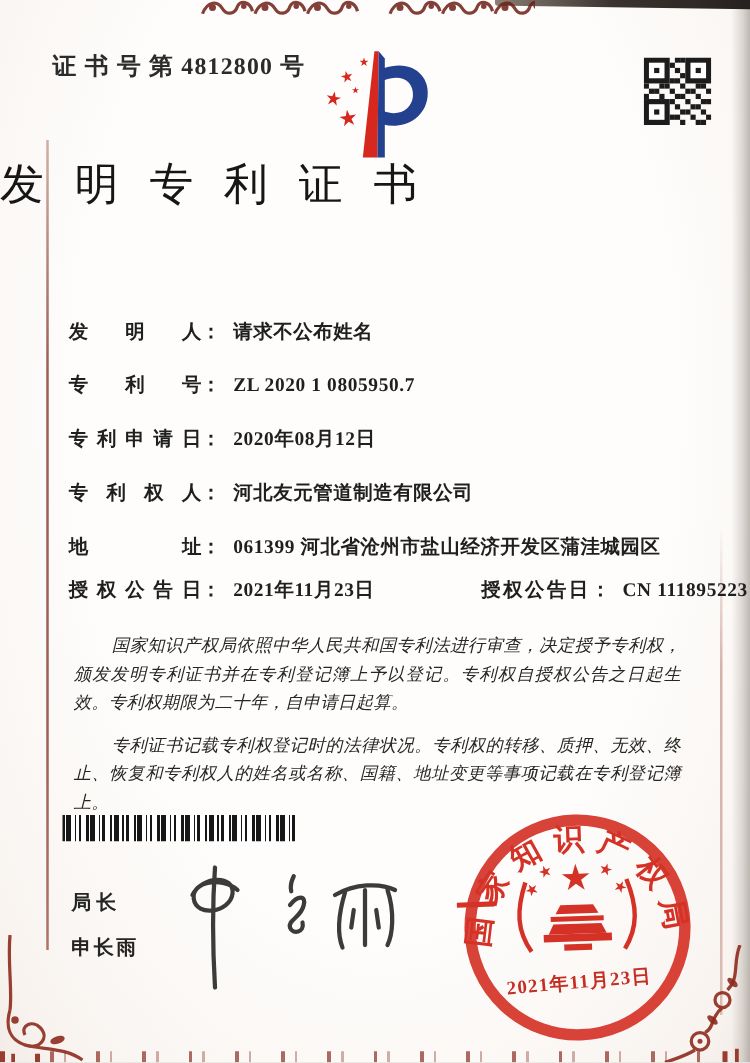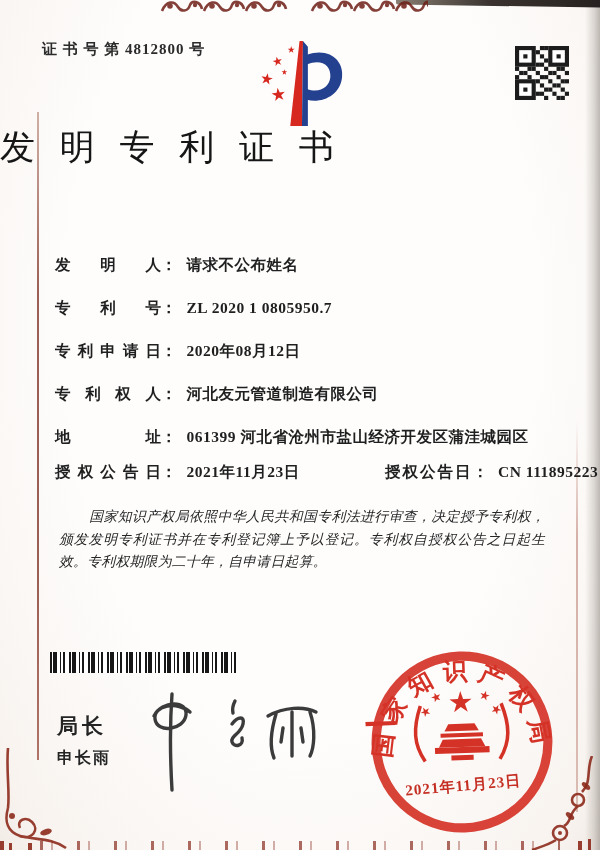--- a/index.html
+++ b/index.html
@@ -15,41 +15,41 @@
   .strip-topright{position:absolute;left:396px;top:-3px;width:208px;height:9px;border-radius:2px;
     background:linear-gradient(90deg,#8a7f74,#3a332f 45%,#262120);transform:rotate(.8deg);}
   .line-left{position:absolute;left:37px;top:112px;width:2px;height:648px;opacity:.75;
     background:linear-gradient(#c1978a,#7b2b1e 28%,#7b2b1e 72%,#96483a);}
   .line-right-faint{position:absolute;left:576px;top:420px;width:2px;height:392px;
     background:linear-gradient(rgba(150,60,40,0),rgba(150,60,40,.38) 30%,rgba(150,60,40,.3));}
   .bottom-band{position:absolute;left:40px;top:841px;height:9px;width:520px;opacity:.8;filter:blur(.4px);
     background:repeating-linear-gradient(90deg, rgba(134,38,24,.85) 0 3px, transparent 3px 11px,
       rgba(134,38,24,.45) 11px 13px, transparent 13px 37px);}
   
-  .cert-no{position:absolute;left:42px;top:40px;font-size:15px;letter-spacing:1px;color:#2b2b2b;font-weight:600;}
+  .cert-no{position:absolute;left:42px;top:40px;font-size:19px;letter-spacing:1px;color:#2b2b2b;font-weight:600;}
   .logo{position:absolute;left:252px;top:40px;}
   .qr{position:absolute;left:515px;top:46px;}
   .title{position:absolute;left:0;top:124px;width:100%;text-align:left;
     font-size:35px;font-weight:normal;color:#161616;letter-spacing:8px;}
   
   .row{position:absolute;left:55px;width:520px;font-size:15.5px;color:#1f1f1f;white-space:nowrap;}
   .flabel{display:inline-block;width:106px;text-align:justify;text-align-last:justify;font-weight:bold;vertical-align:bottom;}
   .colon{font-weight:bold;margin-right:10px;}
   .fvalue{font-weight:600;letter-spacing:.5px;}
   .grant-no{position:absolute;left:330px;top:0;}
   .grant-no .glabel{font-weight:bold;letter-spacing:2px;}
   
   .body-text{position:absolute;left:47px;top:494px;width:510px;font-size:13.8px;line-height:22.5px;
     color:#262626;font-style:italic;letter-spacing:.3px;text-align:justify;}
   .body-text p{margin:12px;text-indent:2.2em;}
   
   .barcode{position:absolute;left:50px;top:652px;width:186px;height:21px;
     background:repeating-linear-gradient(90deg,#171717 0 2px,#fff 2px 3px,#171717 3px 7px,#fff 7px 10px,
       #171717 10px 11px,#fff 11px 13px,#171717 13px 15px,#fff 15px 19px);}
-  .signer-title{position:absolute;left:57px;top:712px;font-size:21px;font-weight:bold;letter-spacing:4px;color:#242424;}
+  .signer-title{position:absolute;left:57px;top:712px;font-size:16px;font-weight:bold;letter-spacing:4px;color:#242424;}
   .signer-name{position:absolute;left:57px;top:748px;font-size:16px;font-weight:bold;letter-spacing:2px;color:#242424;}
   .signature{position:absolute;left:132px;top:688px;}
   .seal{position:absolute;left:366px;top:646px;transform:rotate(-2deg);opacity:.95;}
   .footer{position:absolute;left:0;top:810px;width:100%;text-align:center;font-size:12.5px;
     letter-spacing:2px;color:#2c2c2c;}
   .orn-top{position:absolute;left:160px;top:0;}
   .orn-bl{position:absolute;left:-2px;top:748px;}
   .orn-br{position:absolute;left:528px;top:756px;}
 </style>
 </head>
@@ -173,20 +173,21 @@
   </div>
   <div class="row" style="top:462px">
     <span class="flabel">授权公告日</span><span class="colon">：</span><span class="fvalue">2021年11月23日</span>
     <span class="grant-no">
       <span class="glabel">授权公告日</span><span class="colon">：</span><span class="fvalue">CN 111895223 B</span>
     </span>
   </div>
 
   <div class="body-text">
     <p>国家知识产权局依照中华人民共和国专利法进行审查，决定授予专利权，颁发发明专利证书并在专利登记簿上予以登记。专利权自授权公告之日起生效。专利权期限为二十年，自申请日起算。</p>
+    <p>专利证书记载专利权登记时的法律状况。专利权的转移、质押、无效、终止、恢复和专利权人的姓名或名称、国籍、地址变更等事项记载在专利登记簿上。</p>
   </div>
 
   <div class="barcode"></div>
 
   <div class="signer-title">局长</div>
   <div class="signer-name">申长雨</div>
 
   <svg class="signature" width="192" height="106" viewBox="0 0 192 106">
     <g fill="none" stroke="#3b3b3b" stroke-width="3.4" stroke-linecap="round">
       <path d="M40,6 C38,34 38,68 40,102"></path>

